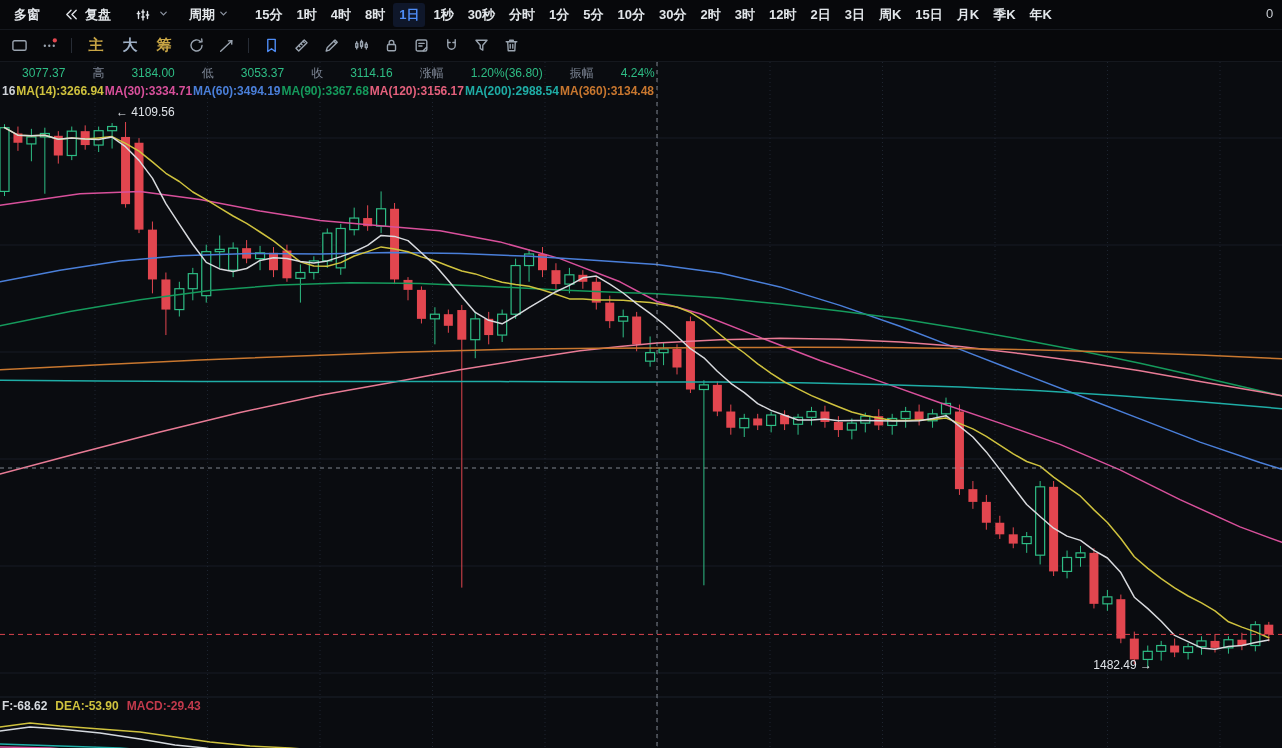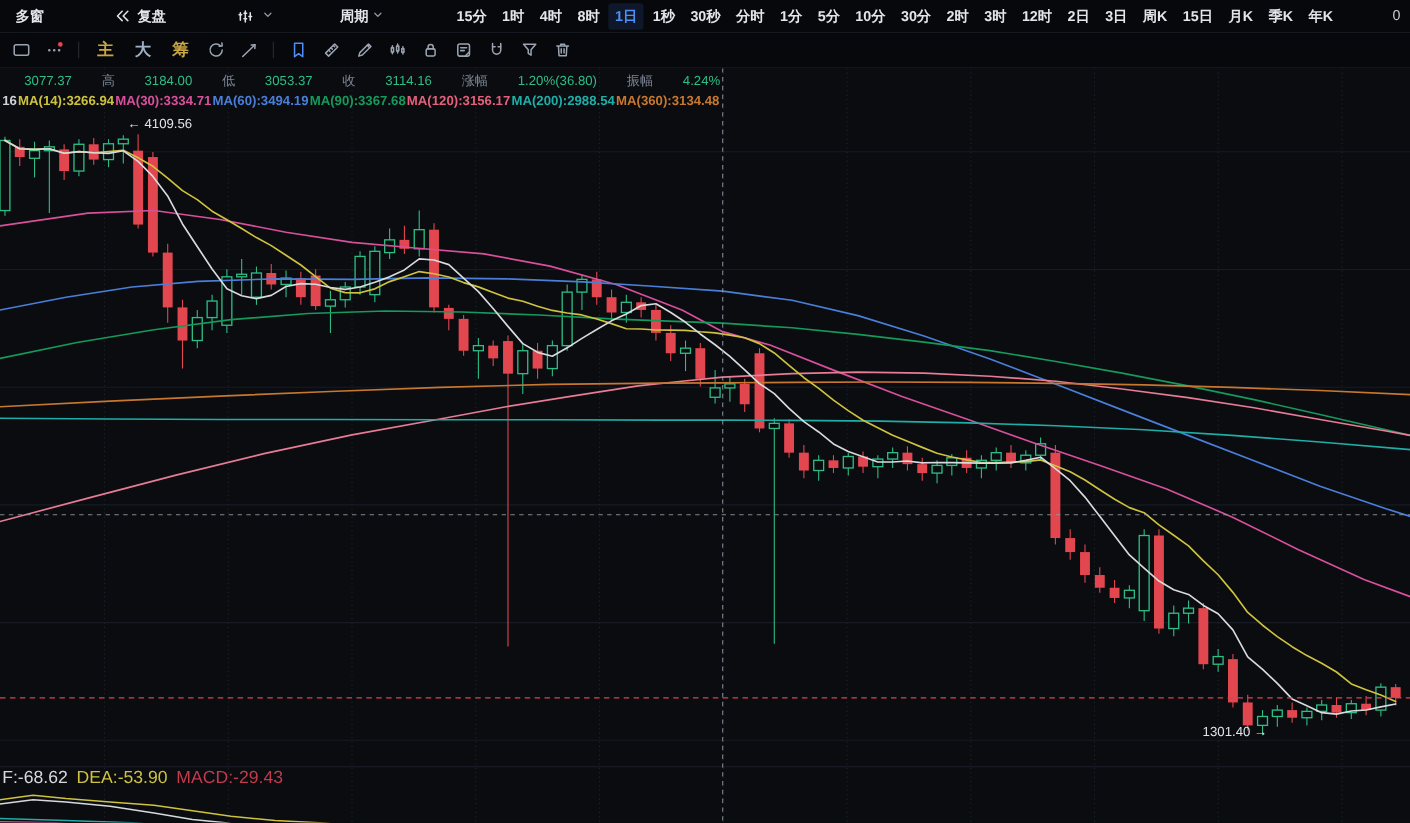--- a/index.html
+++ b/index.html
@@ -1,21 +1,21 @@
 <!DOCTYPE html>
 <html><head>
 <meta charset="utf-8">
 <style>
   html,body{margin:0;padding:0;background:#0a0c10;width:1282px;height:748px;overflow:hidden;
     font-family:"Liberation Sans","DejaVu Sans",sans-serif;-webkit-font-smoothing:antialiased;}
   #stage{position:relative;width:1282px;height:748px;background:#0a0c10;}
   #chart-svg{position:absolute;left:0;top:0;z-index:1;}
   
   .bar{position:absolute;left:0;right:0;background:#07080b;z-index:10;display:flex;align-items:center;}
-  #bar-top{top:0;height:29px;border-bottom:1px solid #15181e;padding-left:14px;gap:40px;}
+  #bar-top{top:0;height:29px;border-bottom:1px solid #15181e;padding-left:14px;}
   #bar-draw{top:30px;height:31px;border-bottom:1px solid #15181e;padding-left:4px;}
   .tb-item{display:flex;align-items:center;gap:3px;color:#e2e6ea;font-size:13px;font-weight:600;
     margin-right:20px;cursor:pointer;white-space:nowrap;}
   #period-list{display:flex;align-items:flex-end;}
   .period{color:#e2e6ea;font-size:13px;font-weight:600;padding:3px 6px;margin-right:2px;
     border-radius:3px;cursor:pointer;white-space:nowrap;}
   .period.active{color:#4f8df7;background:#0f172a;}
   .ico{display:flex;align-items:center;justify-content:center;width:24px;height:24px;cursor:pointer;margin:0 3px;}
   .txtbtn{font-size:15px;font-weight:700;width:26px;height:24px;display:flex;align-items:center;
     justify-content:center;cursor:pointer;margin:0 4px;}
@@ -25,21 +25,21 @@
   #info-row1{left:2px;top:65px;font-size:12px;}
   #info-row1 span{margin-right:7px;margin-left:20px;}
   #legend-row{left:2px;top:84px;font-size:12px;font-weight:700;}
   #legend-row span{margin-right:1px;}
   .c-green{color:#2ebd85;}
   .c-label{color:#7d8695;font-weight:400;}
   .c-white{color:#cfd3d9;}
   #anno-high{left:116px;top:105px;font-size:12px;color:#dfe3e8;}
   #anno-low{left:1052px;top:658px;width:100px;text-align:right;font-size:12px;color:#dfe3e8;}
   #corner-num{left:1266px;top:6px;font-size:13px;color:#c8ccd2;z-index:11;}
-  #macd-row{left:2px;top:699px;font-size:16px;font-weight:400;}
+  #macd-row{left:2px;top:699px;font-size:12px;font-weight:700;}
   #macd-row span{margin-right:8px;}
 </style>
 </head>
 <body>
 
 <div id="stage">
 
   <svg id="chart-svg" width="1282" height="748">
       <rect x="0" y="0" width="1282" height="748" fill="#0a0c10"></rect>
       <line x1="0" y1="138" x2="1282" y2="138" stroke="#161b24" stroke-width="1"></line>
@@ -409,16 +409,16 @@
       <div class="ico">
         <svg width="17" height="17" viewBox="0 0 16 16" fill="none" stroke="#9aa4b0" stroke-width="1.3" stroke-linecap="round" stroke-linejoin="round">
           <path d="M3 4.5h10M6.3 4.5V3h3.4v1.5M4.4 4.5l.5 8.4h6.2l.5-8.4M6.8 7v3.5M9.2 7v3.5"></path>
         </svg>
       </div>
     </div>
 
   <div class="ov" id="info-row1"><span class="c-green">3077.37</span><span class="c-label">高</span><span class="c-green">3184.00</span><span class="c-label">低</span><span class="c-green">3053.37</span><span class="c-label">收</span><span class="c-green">3114.16</span><span class="c-label">涨幅</span><span class="c-green">1.20%(36.80)</span><span class="c-label">振幅</span><span class="c-green">4.24%</span></div>
   <div class="ov" id="legend-row"><span class="c-white">16</span><span style="color: rgb(207, 194, 62);">MA(14):3266.94</span><span style="color: rgb(216, 80, 155);">MA(30):3334.71</span><span style="color: rgb(74, 127, 217);">MA(60):3494.19</span><span style="color: rgb(21, 154, 92);">MA(90):3367.68</span><span style="color: rgb(228, 96, 124);">MA(120):3156.17</span><span style="color: rgb(31, 173, 166);">MA(200):2988.54</span><span style="color: rgb(200, 119, 47);">MA(360):3134.48</span></div>
   <div class="ov" id="anno-high">← 4109.56</div>
-  <div class="ov" id="anno-low">1301.40 →</div>
+  <div class="ov" id="anno-low">1482.49 →</div>
   <div class="ov" id="macd-row"><span style="color: rgb(213, 217, 222);">F:-68.62</span><span style="color: rgb(207, 194, 62);">DEA:-53.90</span><span style="color: rgb(194, 58, 76);">MACD:-29.43</span></div>
 
 </div>
 
 </body></html>

